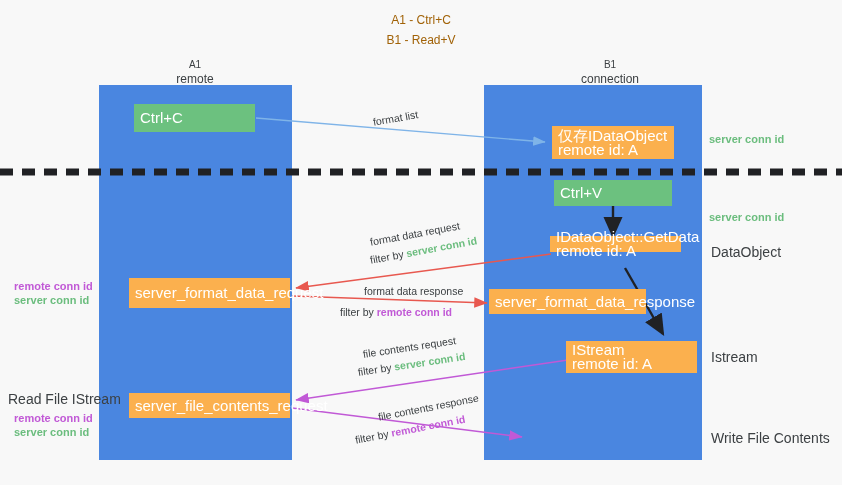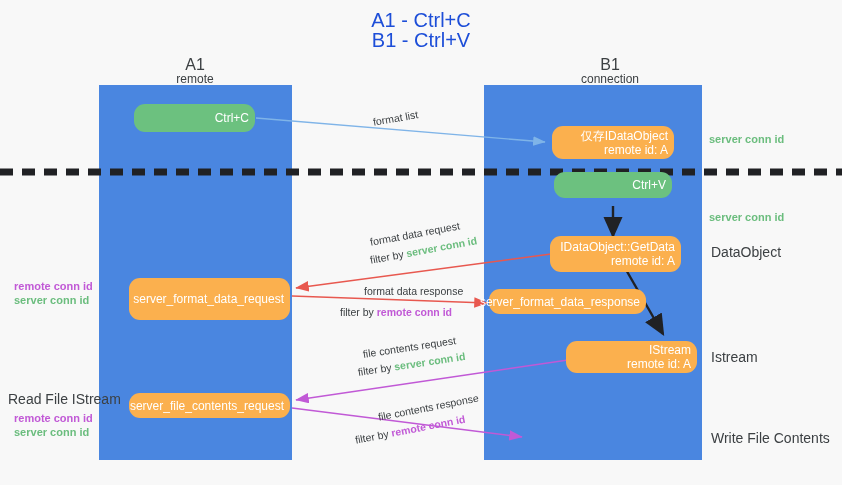--- a/index.html
+++ b/index.html
@@ -8,37 +8,37 @@
     background:#f8f8f8;
     font-family:"Liberation Sans","DejaVu Sans",sans-serif;
     position:relative;overflow:hidden;
     -webkit-font-smoothing:antialiased;
   }
   #stage{position:absolute;inset:0;}
   svg#wires{position:absolute;left:0;top:0;width:842px;height:485px;overflow:visible;}
 
   .title{
     position:absolute;left:0;right:0;top:10px;
-    text-align:center;color:#1d4ed8;
-    font-size:20px;line-height:20px;font-weight:400;
+    text-align:center;color:#a16207;
+    font-size:12px;line-height:20px;font-weight:400;
   }
   .col-head{
     position:absolute;text-align:center;color:#3c4043;
     font-size:12px;line-height:14px;
   }
-  .col-head .big{font-size:16px;}
+  .col-head .big{font-size:10px;}
   .lane{position:absolute;background:#4a86e0;}
 
   .node{
     position:absolute;box-sizing:border-box;
     color:#ffffff;text-align:center;
-    font-size:12px;line-height:14px;
+    font-size:15px;line-height:14px;
     display:flex;flex-direction:column;
-    align-items:flex-end;justify-content:center;
-    border-radius:11px;
+    align-items:flex-start;justify-content:center;
+    border-radius:0;
     padding:3px 6px;
   }
   .node.green{background:#6cc17f;}
   .node.orange{background:#fbb04e;}
 
   .edge-label{
     position:absolute;color:#3c4043;
     font-size:10.5px;line-height:13px;white-space:nowrap;
   }
   .side-label{
@@ -53,21 +53,21 @@
   .rot-c{transform:rotate(-11deg);transform-origin:left top;}
   .rot-d{transform:rotate(-10deg);transform-origin:left top;}
 </style>
 </head>
 <body>
 
 <div id="stage">
 
   <div class="title">
     <div>A1 - Ctrl+C</div>
-    <div>B1 - Ctrl+V</div>
+    <div>B1 - Read+V</div>
   </div>
 
   <div class="col-head" style="left:130px;top:58px;width:130px;">
     <div class="big">A1</div>
     <div>remote</div>
   </div>
   <div class="col-head" style="left:545px;top:58px;width:130px;">
     <div class="big">B1</div>
     <div>connection</div>
   </div>
@@ -110,35 +110,35 @@
 
   <div class="node green" style="left:134px;top:104px;width:121px;height:28px;">
     <span>Ctrl+C</span>
   </div>
 
   <div class="node orange" style="left:552px;top:126px;width:122px;height:33px;">
     <span>仅存IDataObject</span>
     <span>remote id: A</span>
   </div>
 
-  <div class="node green" style="left:554px;top:172px;width:118px;height:26px;">
+  <div class="node green" style="left:554px;top:180px;width:118px;height:26px;">
     <span>Ctrl+V</span>
   </div>
 
-  <div class="node orange" style="left:550px;top:236px;width:131px;height:36px;">
+  <div class="node orange" style="left:550px;top:236px;width:131px;height:16px;">
     <span>IDataObject::GetData</span>
     <span>remote id: A</span>
   </div>
 
   <div class="node orange" style="left:566px;top:341px;width:131px;height:32px;">
     <span>IStream</span>
     <span>remote id: A</span>
   </div>
 
-  <div class="node orange" style="left:129px;top:278px;width:161px;height:42px;">
+  <div class="node orange" style="left:129px;top:278px;width:161px;height:30px;">
     <span>server_format_data_request</span>
   </div>
 
   <div class="node orange" style="left:489px;top:289px;width:157px;height:25px;">
     <span>server_format_data_response</span>
   </div>
 
   <div class="node orange" style="left:129px;top:393px;width:161px;height:25px;">
     <span>server_file_contents_request</span>
   </div>

